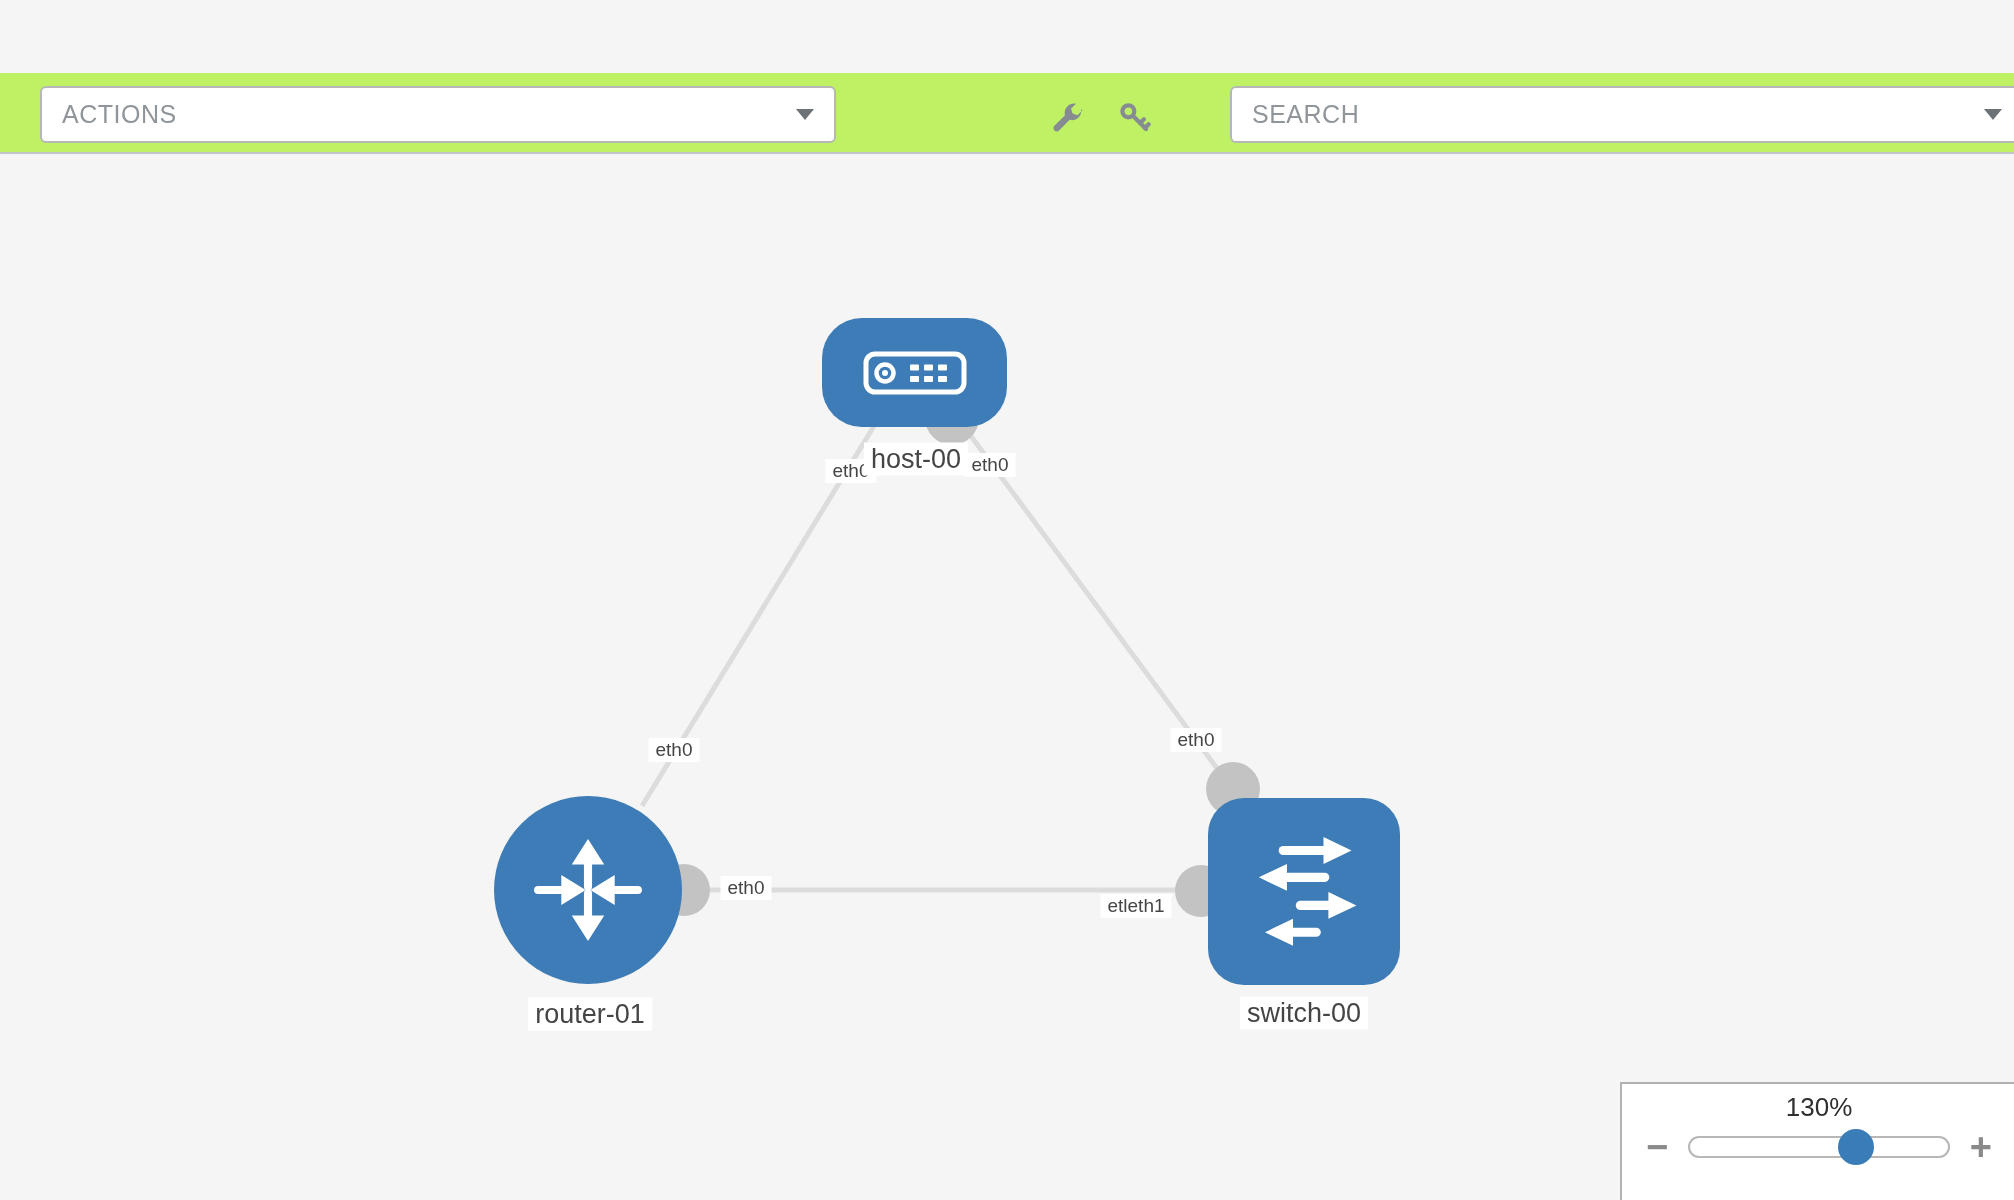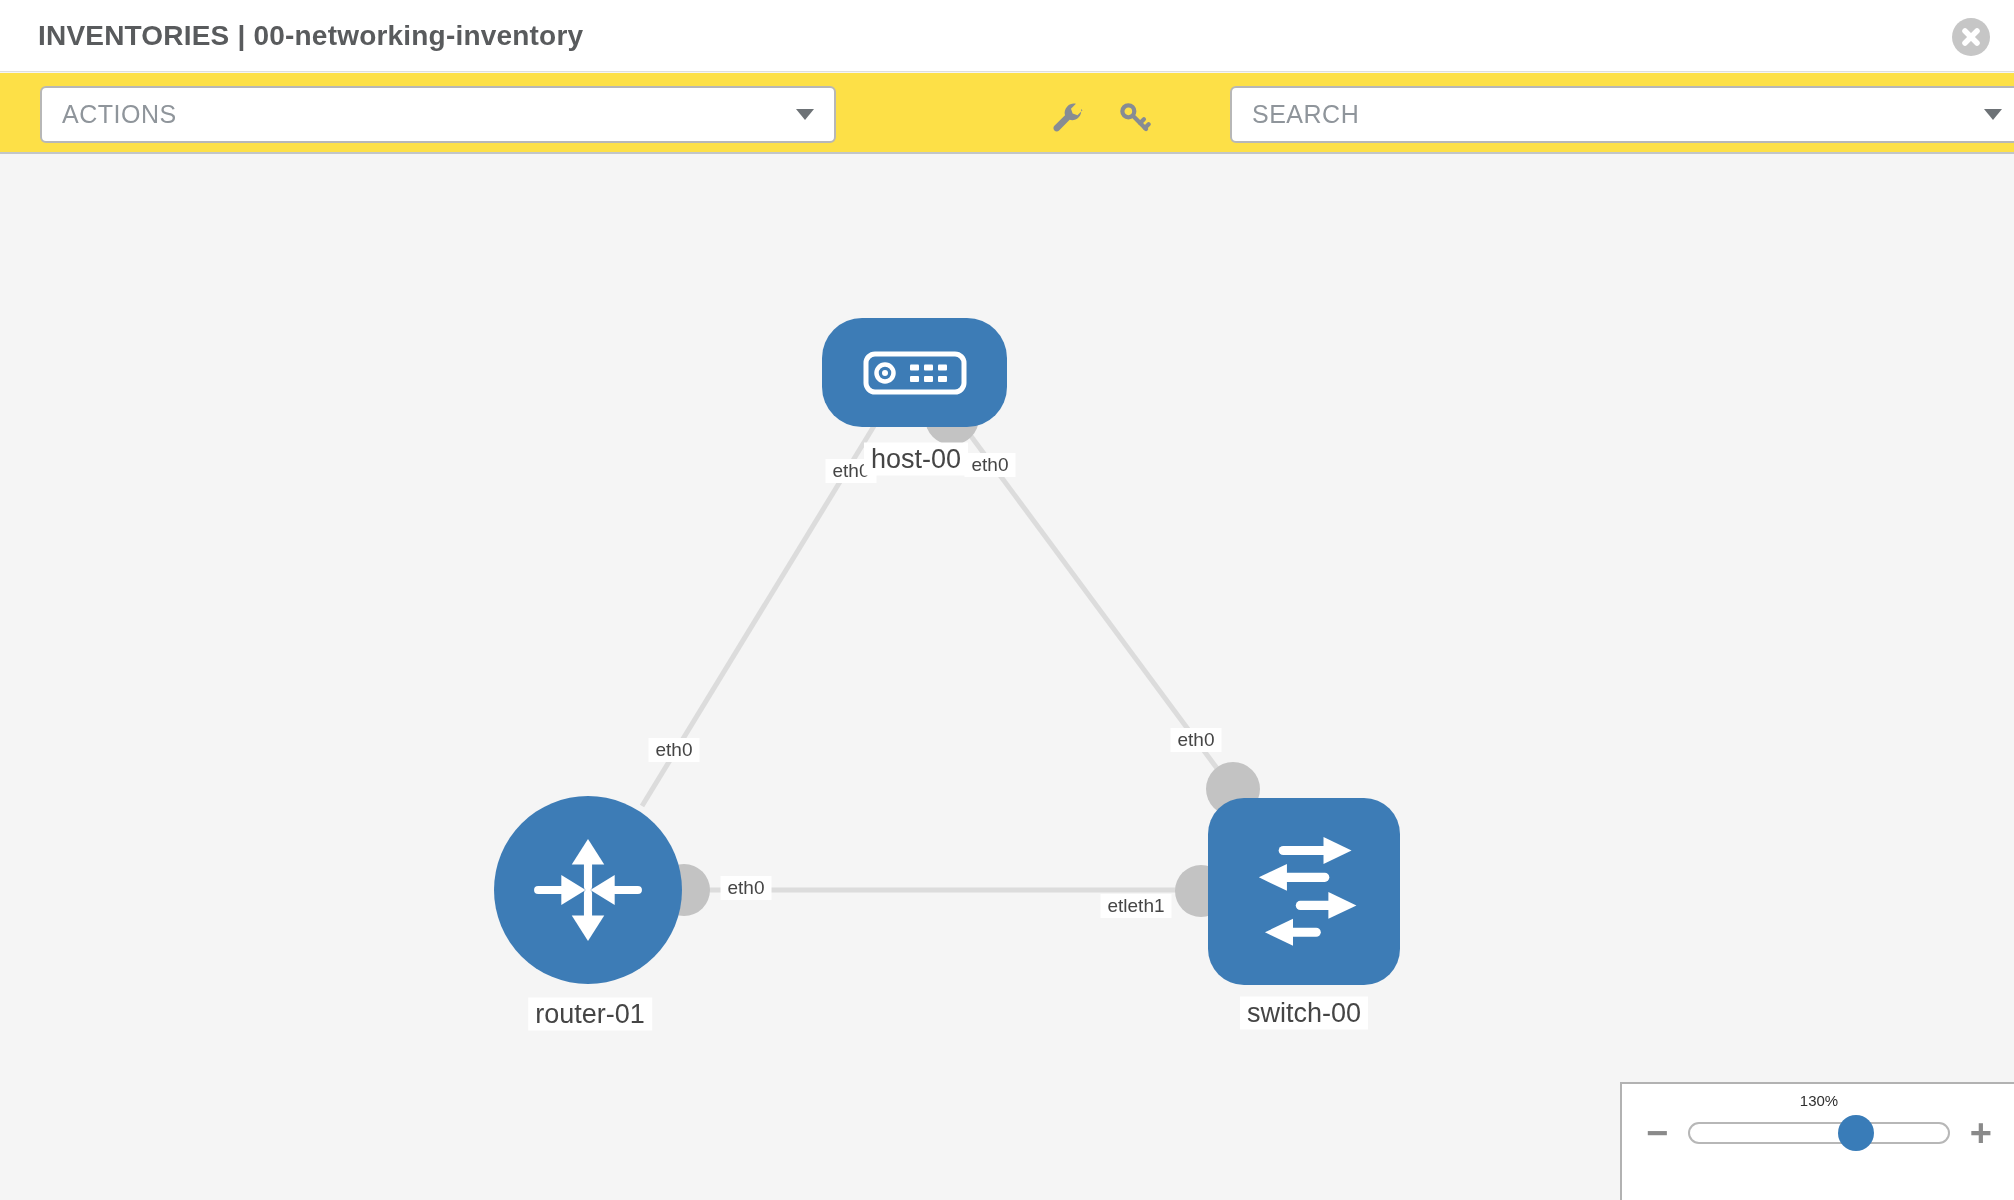--- a/index.html
+++ b/index.html
@@ -8,21 +8,21 @@
   .app { position:relative; width:2014px; height:1200px; overflow:hidden; background:#f5f5f5; }
 
   
   .header { position:absolute; left:0; top:0; width:2014px; height:72px; background:#ffffff;
             border-bottom:1px solid #dedede; z-index:10; display:flex; align-items:center; }
   .page-title { margin-left:38px; font-size:28px; font-weight:700; color:#595b5d; letter-spacing:.2px; }
   .close-btn { position:absolute; right:24px; top:18px; width:38px; height:38px; border-radius:50%;
                background:#c6c6c6; display:flex; align-items:center; justify-content:center; cursor:pointer; }
 
   
-  .toolbar { position:absolute; left:0; top:73px; width:2014px; height:81px; background:#fde047;
+  .toolbar { position:absolute; left:0; top:73px; width:2014px; height:81px; background:#bef264;
              border-bottom:2px solid #c2c6c8; z-index:10; }
   .fake-select { position:absolute; top:13px; height:57px; background:#fff; border:2px solid #b7b7b7;
                  border-radius:6px; display:flex; align-items:center; padding:0 20px; cursor:pointer; }
   .fake-select .sel-label { font-size:25px; color:#8f959b; letter-spacing:.5px; flex:1; }
   .caret { width:0; height:0; border-left:9px solid transparent; border-right:9px solid transparent;
            border-top:11px solid #6d7276; margin-left:12px; }
   .select-actions { left:40px; width:796px; }
   .select-search  { left:1182px; width:794px;margin-left:48px; }
   .tool-icon-btn { position:absolute; top:22px; width:44px; height:44px; display:flex; align-items:center;
                    justify-content:center; cursor:pointer; }
@@ -40,21 +40,21 @@
   .node-switch { left:1208px; top:798px; width:192px; height:187px; border-radius:36px; }
 
   .chip { position:absolute; z-index:3; background:#ffffff; color:#454545; padding:1px 7px;
           white-space:nowrap; transform:translate(-50%,-50%); }
   .chip-node { font-size:27px; }
   .chip-eth  { font-size:19px; }
 
   
   .zoom-panel { position:absolute; left:1620px; top:1082px; width:398px; height:122px; background:#fff;
                 border:2px solid #b2b2b2; z-index:4; padding:8px 22px 0 22px; }
-  .zoom-value { text-align:center; font-size:15px; color:#2f2f2f; margin-bottom:6px; }
+  .zoom-value { text-align:center; font-size:26px; color:#2f2f2f; margin-bottom:6px; }
   .zoom-row { display:flex; align-items:center; }
   .zoom-btn { font-size:38px; font-weight:700; color:#8a8a8a; line-height:36px; cursor:pointer;
               user-select:none; padding:0 2px; }
   .zoom-track { position:relative; flex:1; height:22px; margin:0 18px; background:#fff;
                 border:2px solid #b7b7b7; border-radius:12px; cursor:pointer; }
   .zoom-handle { position:absolute; left:64.5%; top:50%; transform:translate(-50%,-50%);
                  width:36px; height:36px; border-radius:50%; background:#397cb8; cursor:grab; }
 </style>
 </head>
 <body>
@@ -161,25 +161,14 @@
         </g>
       </svg>
     </div>
 
     <div class="fake-select select-search">
       <span class="sel-label">SEARCH</span>
       <span class="caret"></span>
     </div>
   </div>
 
-  <div class="header">
-    <div class="page-title">INVENTORIES | 00-networking-inventory</div>
-    <div class="close-btn">
-      <svg width="20" height="20" viewBox="0 0 20 20">
-        <g stroke="#fff" stroke-width="5.5" stroke-linecap="round">
-          <line x1="4" y1="4" x2="16" y2="16"></line>
-          <line x1="16" y1="4" x2="4" y2="16"></line>
-        </g>
-      </svg>
-    </div>
-  </div>
 
 </div>
 
 </body></html>

